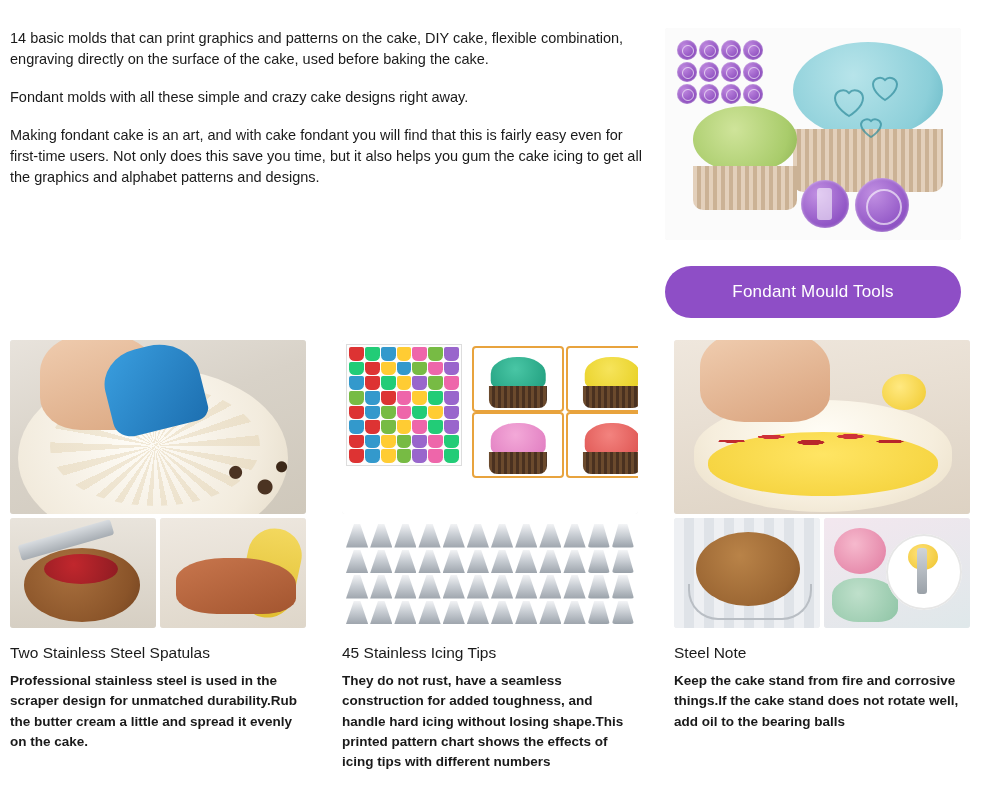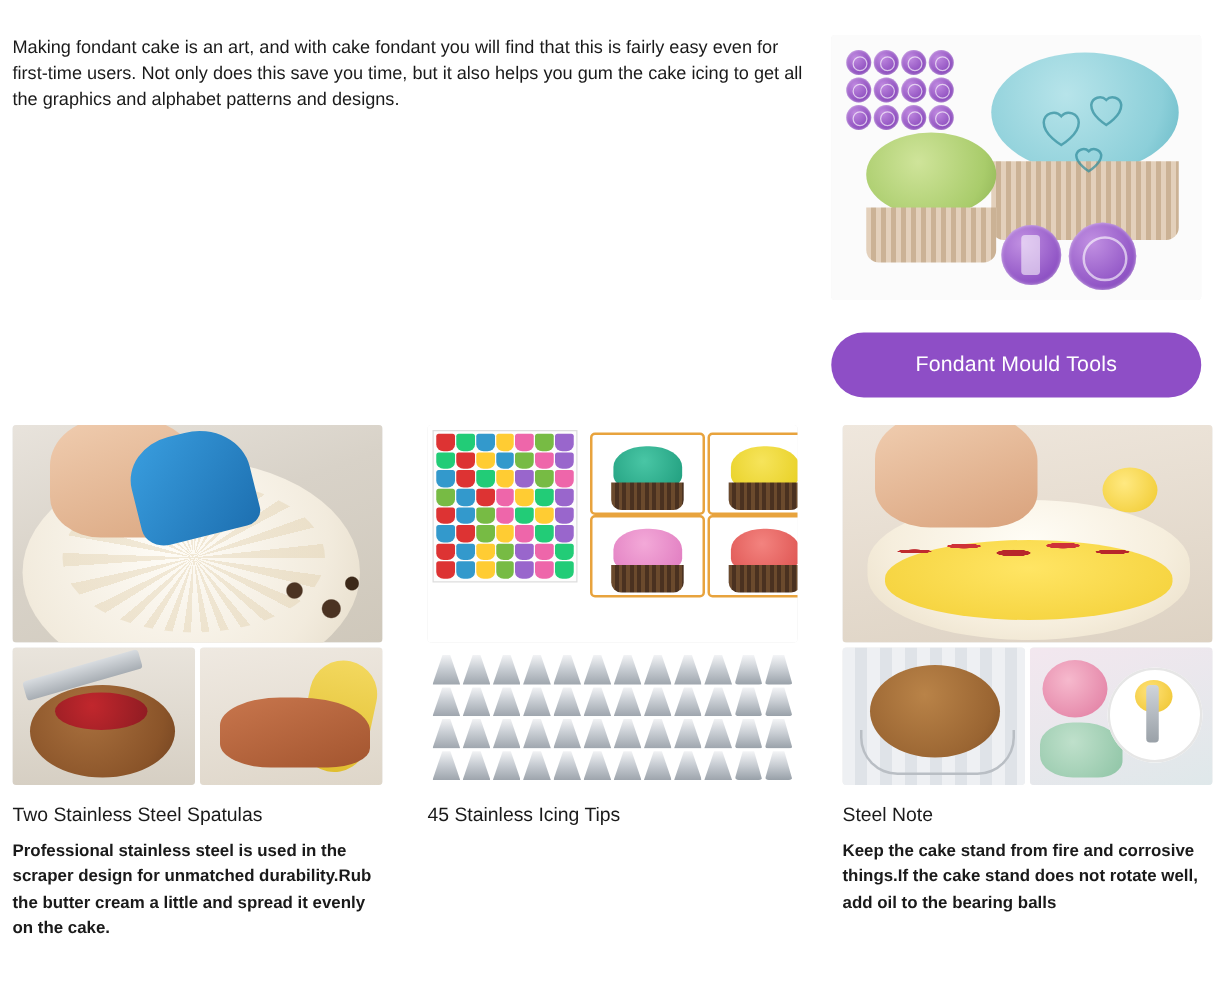--- a/index.html
+++ b/index.html
@@ -401,20 +401,22 @@
   }
 </style>
 </head>
 <body>
 
 <div class="page">
 
   <div class="top">
 
     <div class="top-text">
+      <p class="top-para">14 basic molds that can print graphics and patterns on the cake, DIY cake, flexible combination, engraving directly on the surface of the cake, used before baking the cake.</p>
+      <p class="top-para">Fondant molds with all these simple and crazy cake designs right away.</p>
       <p class="top-para">Making fondant cake is an art, and with cake fondant you will find that this is fairly easy even for first-time users. Not only does this save you time, but it also helps you gum the cake icing to get all the graphics and alphabet patterns and designs.</p>
     </div>
 
     <div class="top-media">
       <div class="hero-img">
         <div class="hero-bg"></div>
 
         <div class="mould-grid">
           <span class="mould"></span>
           <span class="mould"></span>
@@ -612,20 +614,21 @@
             <div class="tip"></div>
             <div class="tip"></div>
             <div class="tip"></div>
             <div class="tip"></div>
             <div class="tip-big"></div>
             <div class="tip-big"></div>
           </div>
         </div>
       </div>
       <div class="col-title">45 Stainless Icing Tips</div>
+      <p class="col-body">They do not rust, have a seamless construction for added toughness, and handle hard icing without losing shape.This printed pattern chart shows the effects of icing tips with different numbers</p>
     </div>
 
     <div class="col">
       <div class="photo col-main-photo">
         <div class="fruitcake-scene">
           <div class="fc-cake"></div>
           <div class="fc-yellow"></div>
           <div class="berries"></div>
           <div class="rose-y"></div>
           <div class="nozzle-hand"></div>

